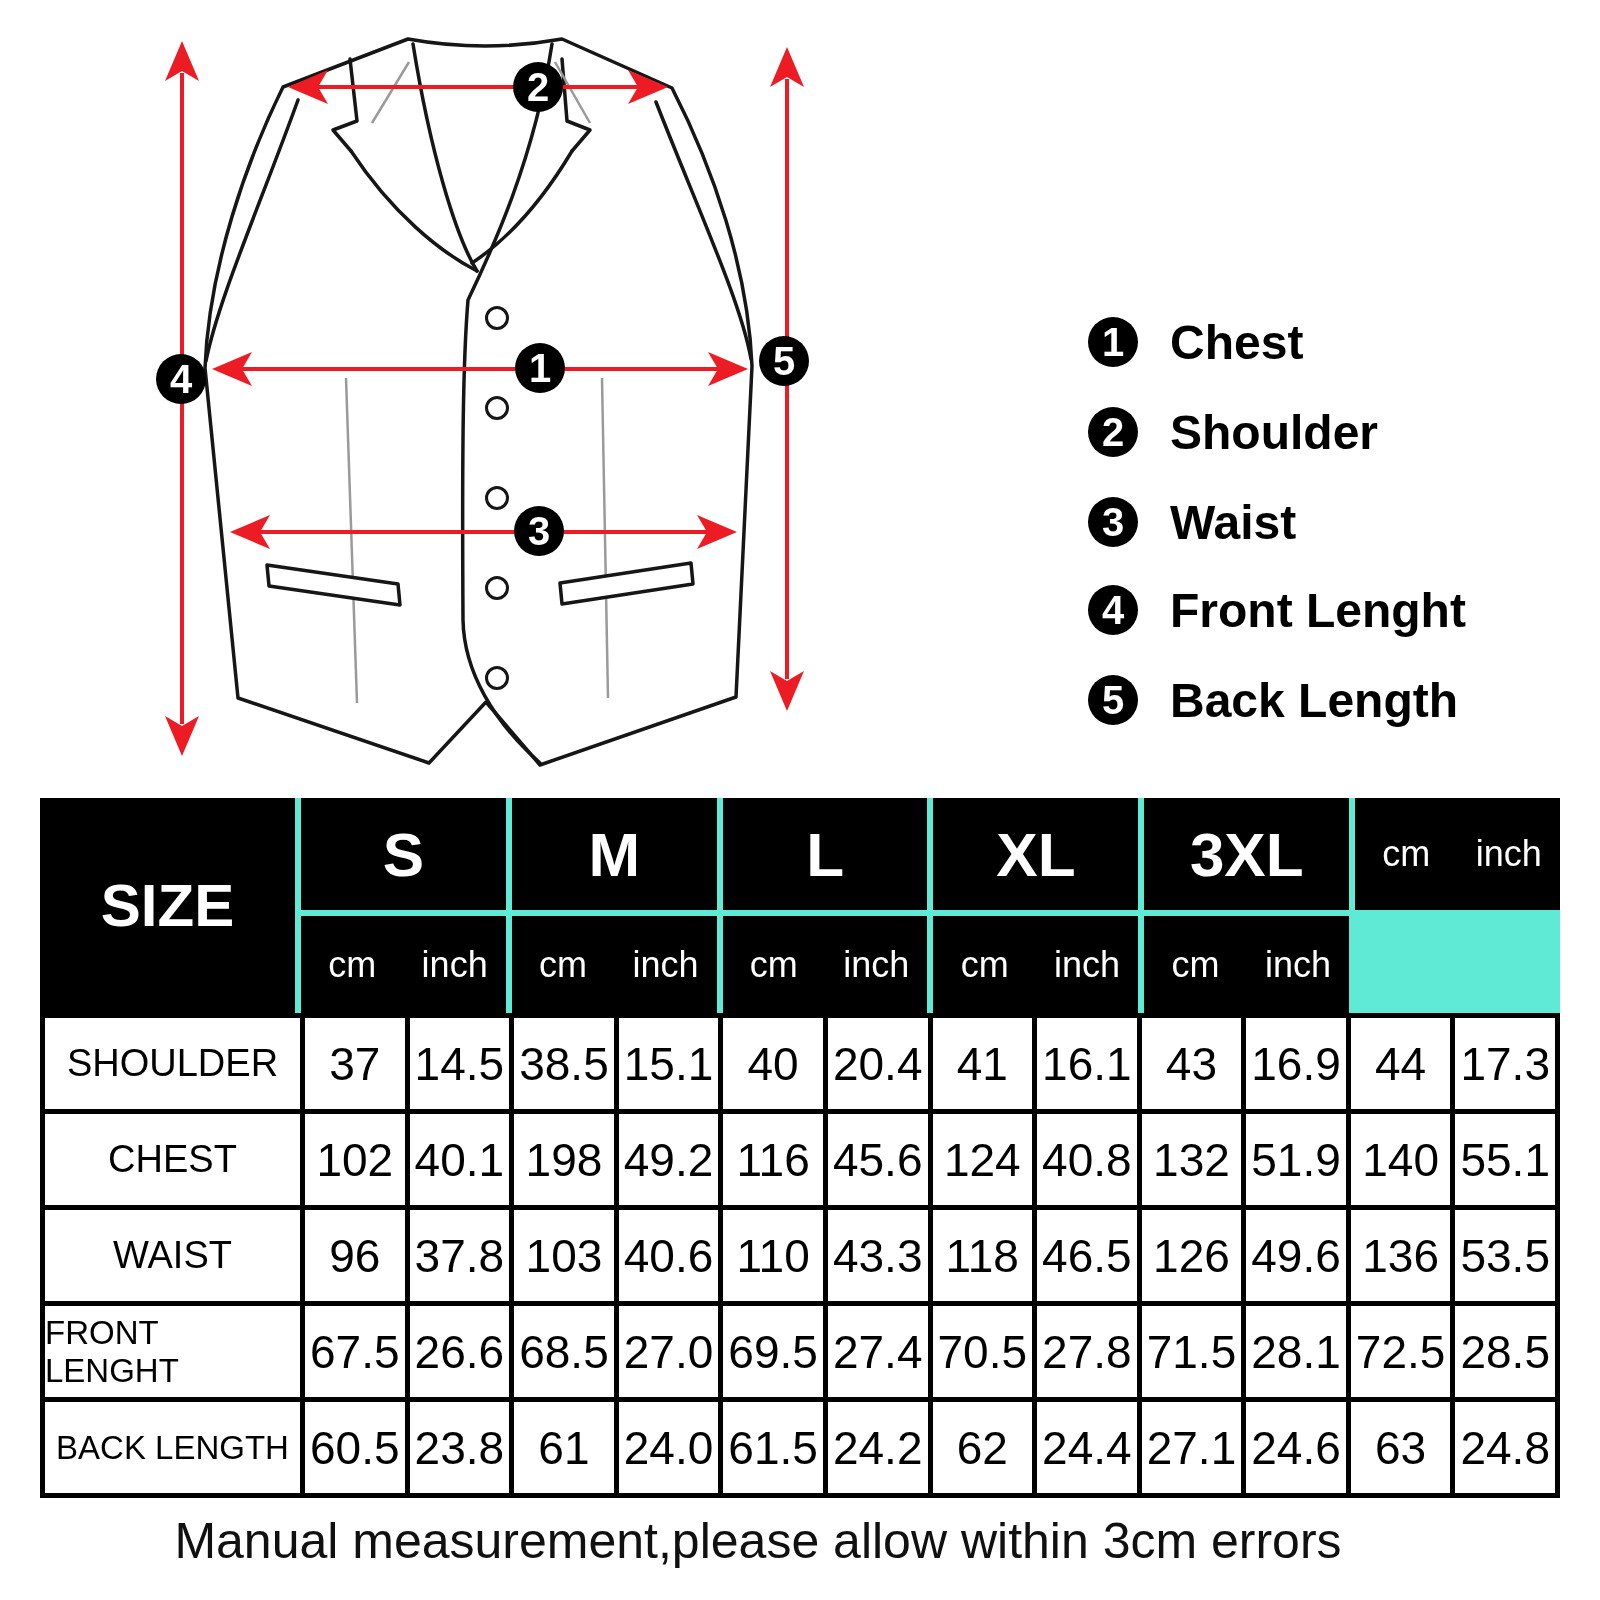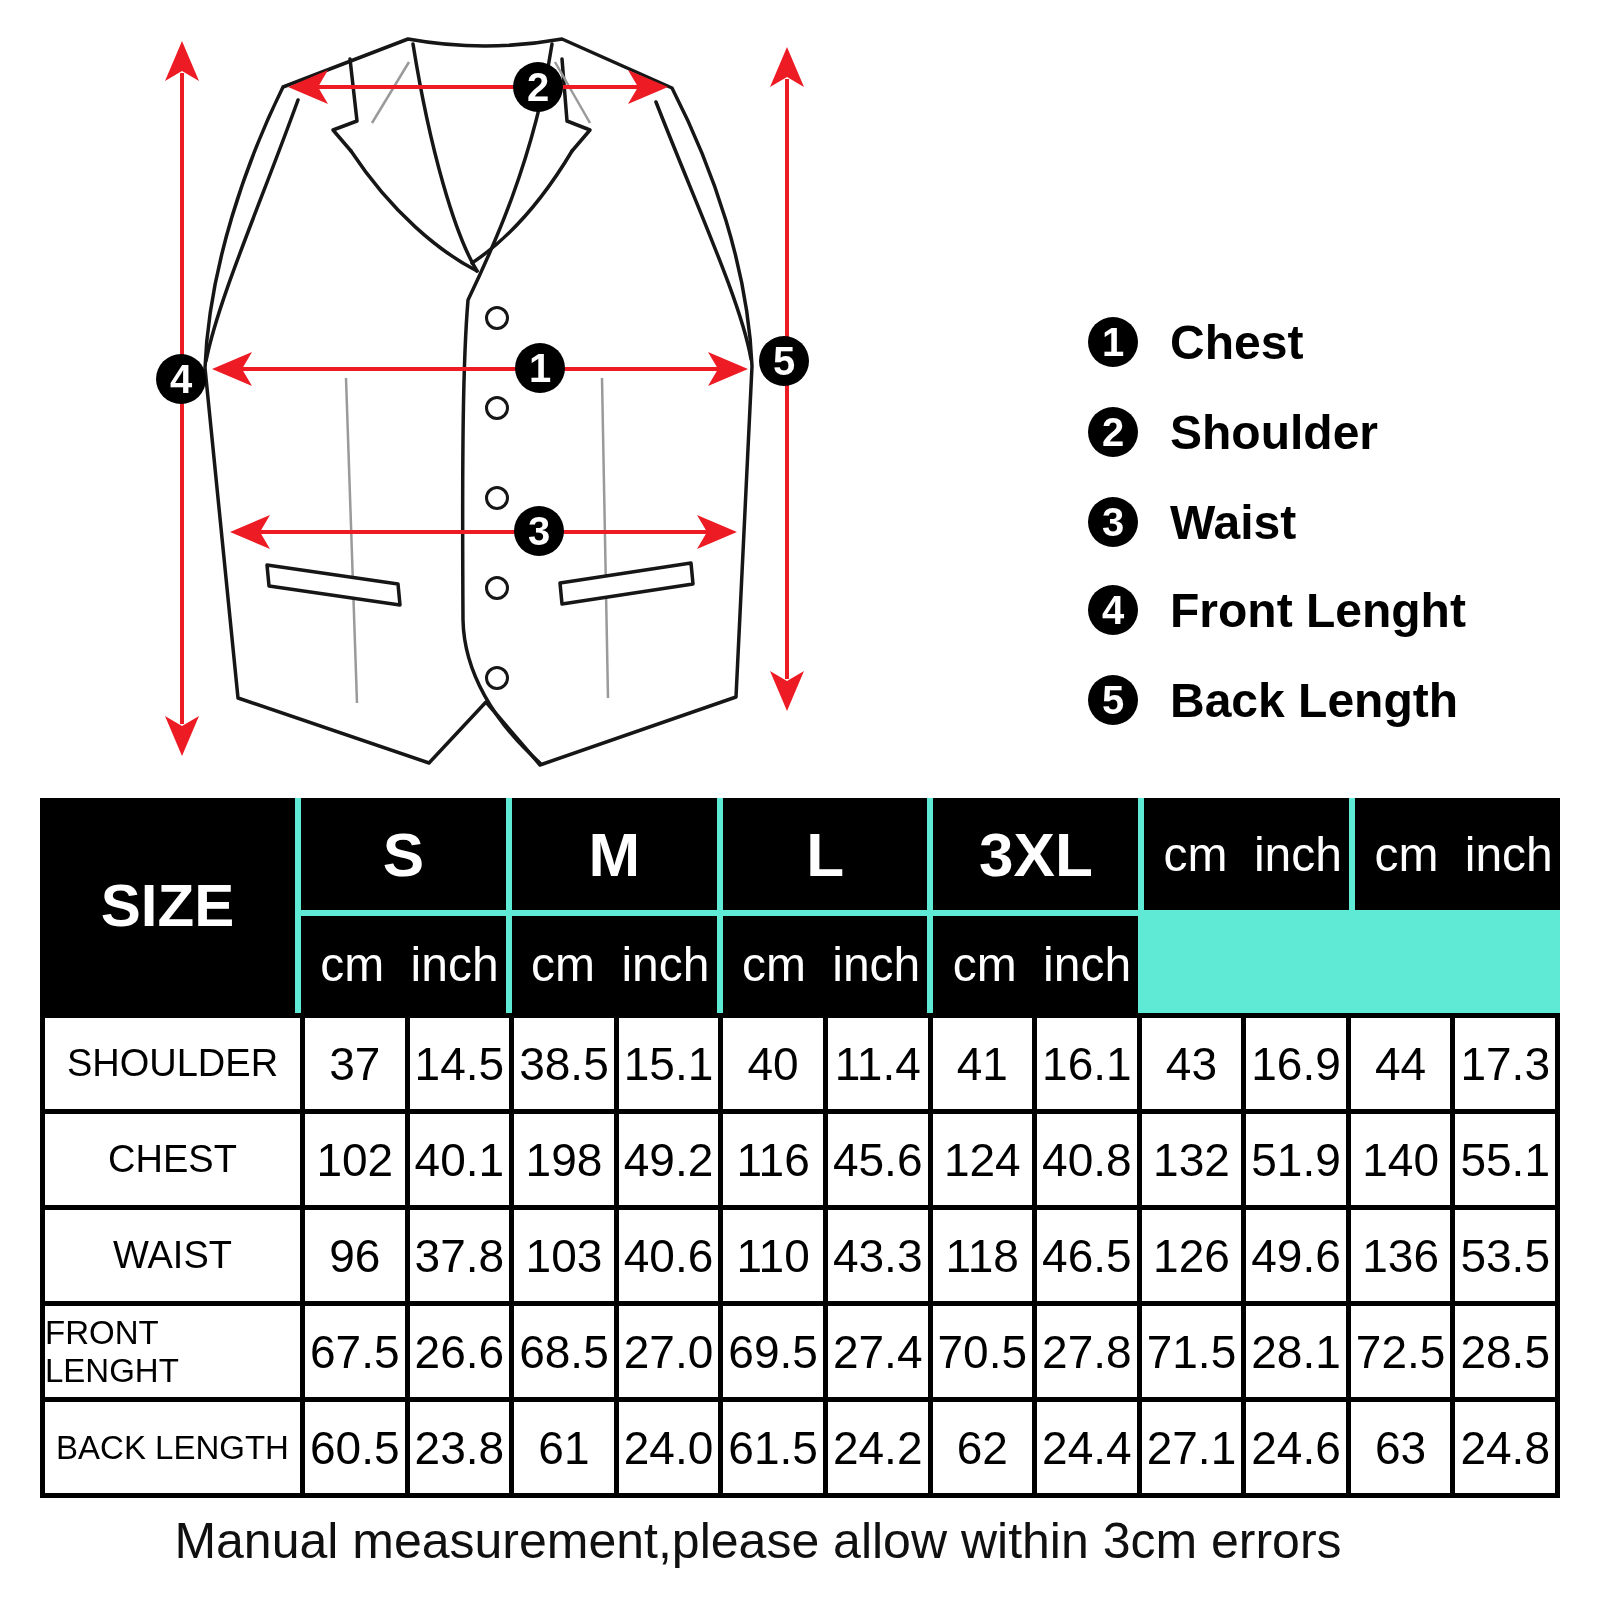--- a/index.html
+++ b/index.html
@@ -19,21 +19,21 @@
 
   
   .thead{position:absolute;left:40px;top:798px;width:1520px;height:215px;display:grid;
          grid-template-columns:255px repeat(6,1fr);grid-template-rows:1fr 97px;gap:6px;
          background:#5eead4;box-sizing:border-box;}
   .corner{grid-row:1 / span 2;background:#000;color:#fff;display:flex;align-items:center;justify-content:center;
           font-size:60px;font-weight:bold;}
   .sizecell{background:#000;color:#fff;display:flex;align-items:center;justify-content:center;
             font-size:62px;font-weight:bold;}
   .unitcell{background:#000;color:#fff;display:flex;align-items:center;}
-  .unitcell span{flex:1;text-align:center;font-size:48px;}
+  .unitcell span{flex:1;text-align:center;font-size:36px;}
 
   .tbody{position:absolute;left:40px;top:1013px;width:1520px;height:485px;display:grid;
          grid-template-columns:255px repeat(12,1fr);grid-template-rows:repeat(5,1fr);gap:5px;
          background:#000;border:5px solid #000;box-sizing:border-box;}
   .tbody>div{background:#fff;display:flex;align-items:center;justify-content:center;}
   .rlabel{font-size:38px;color:#000;letter-spacing:0;}
   .rlabel.small{font-size:33px;}
   .val{font-size:46px;color:#000;}
 
   .footer{position:absolute;left:0;top:1512px;width:1516px;text-align:center;
@@ -156,20 +156,21 @@
         <text class="legend-label" x="1170" y="717">Back Length</text>
       </g>
     </g>
   </svg>
 
   <div class="thead">
     <div class="corner">SIZE</div>
     <div class="sizecell">S</div>
     <div class="sizecell">M</div>
     <div class="sizecell">L</div>
+    <div class="sizecell">XL</div>
     <div class="sizecell">3XL</div>
     <div class="unitcell">
         <span>cm</span>
         <span>inch</span>
       </div>
     <div class="unitcell">
         <span>cm</span>
         <span>inch</span>
       </div>
     <div class="unitcell">
@@ -191,21 +192,21 @@
   </div>
 
   <div class="tbody">
 
     <div class="rlabel">SHOULDER</div>
     <div class="val">37</div>
     <div class="val">14.5</div>
     <div class="val">38.5</div>
     <div class="val">15.1</div>
     <div class="val">40</div>
-    <div class="val">11.4</div>
+    <div class="val">20.4</div>
     <div class="val">41</div>
     <div class="val">16.1</div>
     <div class="val">43</div>
     <div class="val">16.9</div>
     <div class="val">44</div>
     <div class="val">17.3</div>
 
     <div class="rlabel">CHEST</div>
     <div class="val">102</div>
     <div class="val">40.1</div>

